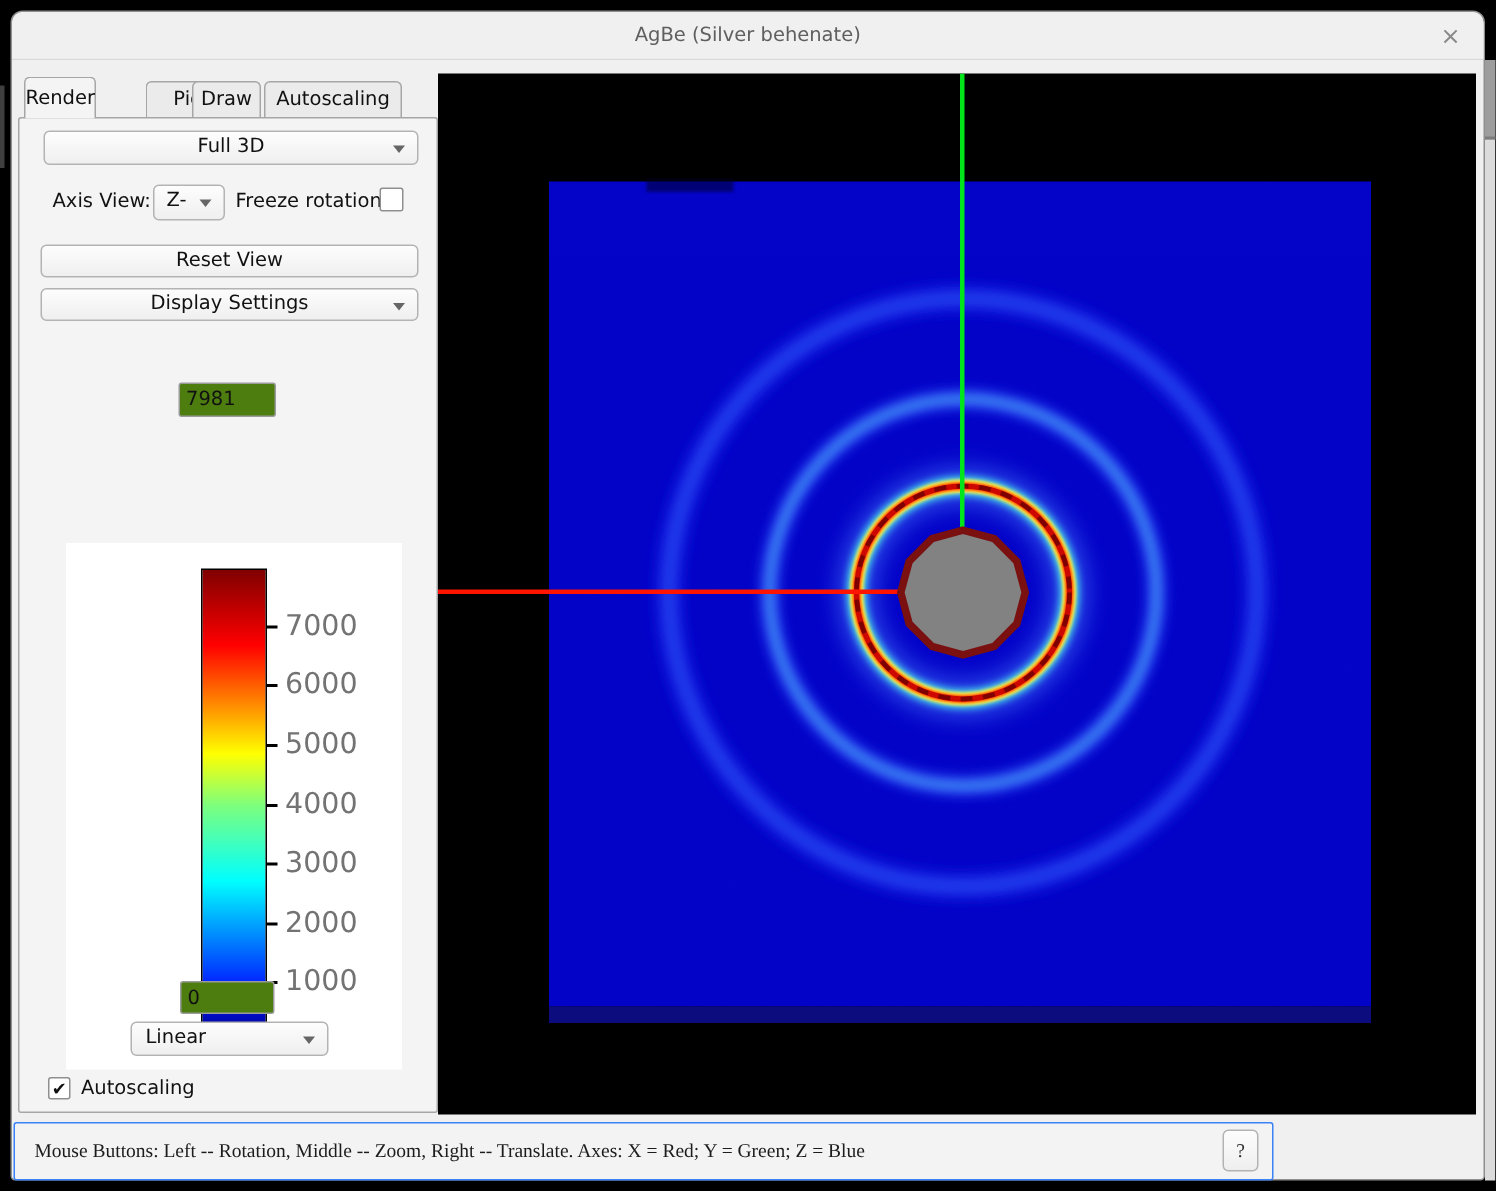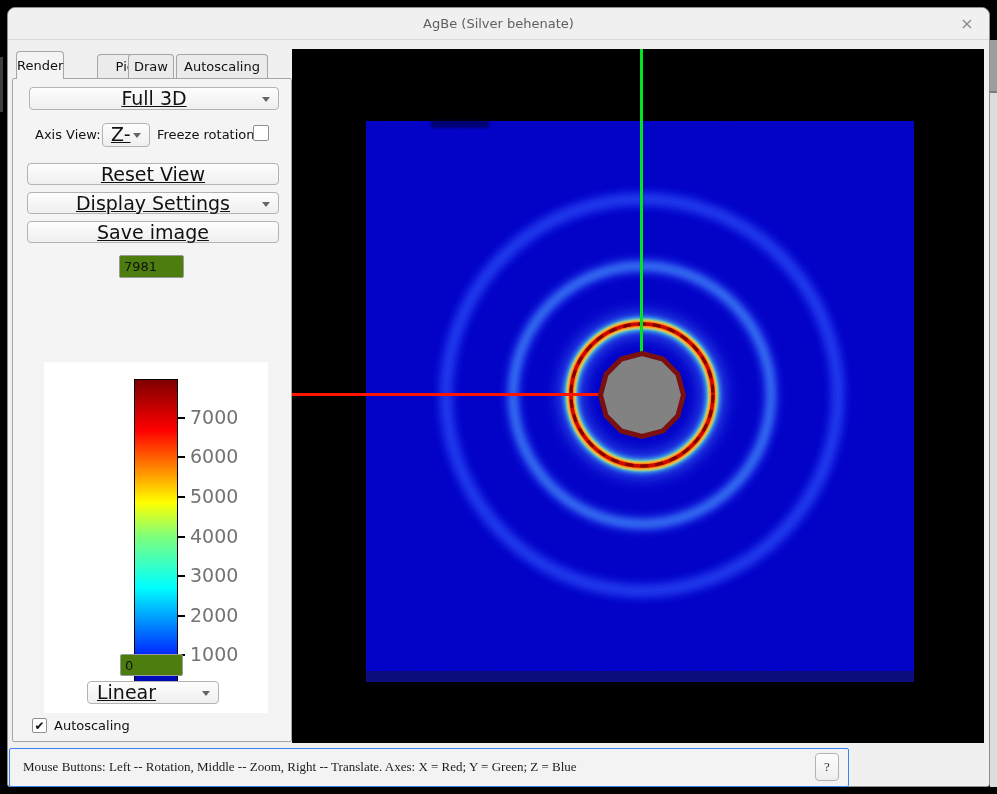--- a/index.html
+++ b/index.html
@@ -33,22 +33,22 @@
   #tab-pick   { left:89px; top:46px; width:63px; height:25px; }
   #tab-draw   { left:120px;top:46px; width:46px; height:25px; }
   #tab-inst   { left:168px;top:46px; width:92px; height:25px; }
   .panel {
     position:absolute; left:4px; top:70px; width:280px; height:664px;
     background:#f4f4f4; border:1px solid #a6a6a6; border-radius:2px; z-index:4;
   }
   
   .btn, .combo {
     position:absolute; height:22px; border:1px solid #b3b3b3; border-radius:4px;
-    background:linear-gradient(#fdfdfd,#efefef); font-size:19px; text-align:center;
-    line-height:20px; color:#111; cursor:pointer;text-decoration:underline;
+    background:linear-gradient(#fdfdfd,#efefef); font-size:13px; text-align:center;
+    line-height:20px; color:#111; cursor:pointer;
   }
   .combo .arr {
     position:absolute; right:8px; top:9px; width:0; height:0;
     border-left:4px solid transparent; border-right:4px solid transparent;
     border-top:5px solid #666;
   }
   .field {
     position:absolute; border:1px solid #9a9a9a; border-radius:2px; background:#4d7c0f;
     font-family:"DejaVu Sans",sans-serif; font-size:13px; padding:0 4px; color:#111;
   }
@@ -119,21 +119,20 @@
       <span class="arr"></span>
     </div>
     <span class="lbl" style="left:144px; top:48px;">Freeze rotation</span>
     <span class="cb" style="left:240px; top:46px;"></span>
 
     <div class="btn" style="left:14px; top:84px; width:252px;">Reset View</div>
     <div class="combo" style="left:14px; top:113px; width:252px;">
       <span>Display Settings</span>
       <span class="arr"></span>
     </div>
-    <div class="btn" style="left:14px; top:142px; width:252px;">Save image</div>
 
     <input class="field" style="left: 106px; top: 176px; width: 65px; height: 23px;" value="7981">
 
     <div class="cbar-panel">
       <div class="cbar"></div>
       <div id="cbar-ticks">
           <div class="cb-tick" style="top: 55px;"></div>
           <div class="cb-lbl" style="top: 44px;">7000</div>
           <div class="cb-tick" style="top: 94px;"></div>
           <div class="cb-lbl" style="top: 83px;">6000</div>

